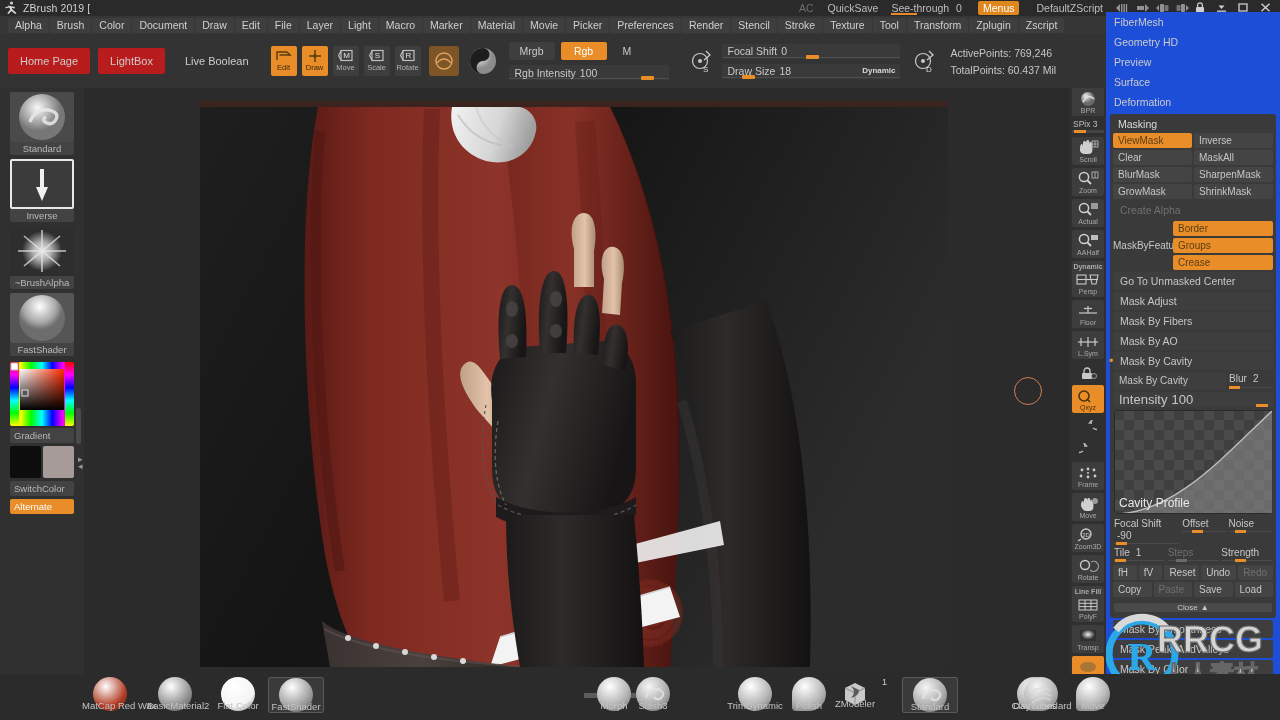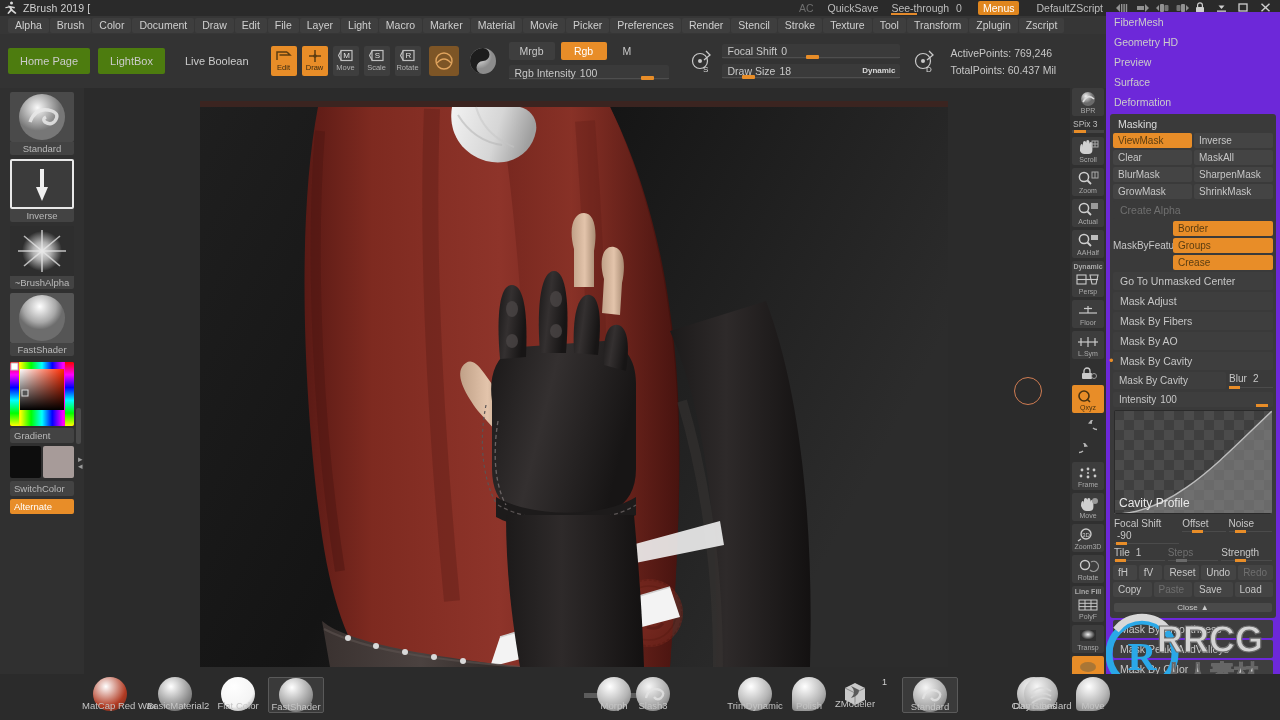--- a/index.html
+++ b/index.html
@@ -46,21 +46,21 @@
     font-size: 10.5px; color: #cfcfcf; padding: 1px 7px; margin-right: 1px;
     background: #3e3e3e; border-radius: 2px; line-height: 13px; white-space: nowrap;
   }
 
   
   .topshelf {
     position: absolute; top: 34px; left: 0; width: 1280px; height: 54px;
     background: #333333; display: flex; align-items: center;
   }
   .ts-btn {
-    background: #4d7c0f; color: #cccccc; font-size: 11px;
+    background: #b91c1c; color: #cccccc; font-size: 11px;
     padding: 7px 12px; margin-left: 8px; border-radius: 2px; white-space: nowrap;
   }
   .ts-btn.plain { background: transparent; }
   .ts-iconbtn {
     width: 26px; height: 30px; margin-left: 5px; border-radius: 2px;
     background: #3e3e3e; display: flex; flex-direction: column;
     align-items: center; justify-content: flex-start; padding-top: 2px;
     position: relative;
   }
   .ts-iconbtn.on { background: #e88d28; }
@@ -144,21 +144,21 @@
   .rs-item.on { background: #e88d28; }
   .rs-item .gl { height: 17px; display: flex; align-items: center; justify-content: center; }
   .rs-item .tx { font-size: 7px; color: #aaaaaa; line-height: 8px; }
   .rs-item.on .tx { color: #4a3310; }
   .rs-slider { width: 32px; margin: 2px auto 4px auto; position: relative; }
   .rs-slider .t { font-size: 8.5px; color: #bdbdbd; text-align:left; padding-left:1px;}
   .rs-slider .b { height: 3px; background: #444; margin-top: 1px; position: relative; }
   .rs-slider .b i { position: absolute; left: 2px; top: 0; width: 12px; height: 3px; background: #e88d28; display:block;}
 
   
-  .rpanel { position: absolute; top: 12px; right: 0; width: 174px; bottom: 0; background: #6d28d9; overflow: hidden; }
+  .rpanel { position: absolute; top: 12px; right: 0; width: 174px; bottom: 0; background: #1d4ed8; overflow: hidden; }
   .rp-head { font-size: 10.5px; color: #cbcbcb; padding: 4px 8px; }
   .rp-sub { background: #3a3a3a; border-radius: 3px; margin: 2px 4px; padding-bottom: 3px; }
   .rp-title { font-size: 10.5px; color: #dcdcdc; padding: 4px 8px 3px 8px; }
   .rp-row { display: flex; gap: 2px; padding: 0 3px 2px 3px; }
   .btn {
     flex: 1; font-size: 10px; color: #c7c7c7; background: #444444; border-radius: 2px;
     padding: 2px 5px; white-space: nowrap; overflow: hidden;
   }
   .btn.on { background: #e88d28; color: #5a3d11; }
   .btn.dim { color: #6f6f6f; }
@@ -169,21 +169,21 @@
   .rp-list-item.bullet::before {
     content: "•"; position: absolute; left: -4px; top: 1px; color: #e88d28; font-size: 13px;
   }
   .mbf { display: flex; align-items: stretch; gap: 2px; padding: 0 3px 2px 3px; }
   .mbf-lab { font-size: 10px; color: #c7c7c7; display: flex; align-items: center; width: 58px; }
   .mbf-col { flex: 1; display: flex; flex-direction: column; gap: 2px; }
   .rp-slider {
     position: relative; margin: 0 3px 3px 3px; background: #3e3e3e; border-radius: 2px;
     height: 15px; display: flex; align-items: center; padding: 0 6px;
   }
-  .rp-slider .txt { font-size: 10px; color: #c7c7c7; z-index: 2; white-space:nowrap;}
+  .rp-slider .txt { font-size: 13px; color: #c7c7c7; z-index: 2; white-space:nowrap;}
   .rp-slider .kb { position: absolute; bottom: 0; height: 3px; width: 12px; background: #e88d28; }
   .curvebox { margin: 3px 4px; height: 104px; position: relative; border-radius: 2px; overflow: hidden; }
   .curve-lab { position: absolute; left: 5px; bottom: 4px; font-size: 12px; color: #e9e9e9; }
   .triple { display: flex; gap: 3px; padding: 0 4px; }
   .triple .c { flex: 1; position: relative; }
   .triple .c .t { font-size: 10px; color: #c7c7c7; white-space: nowrap; }
   .triple .c .t.dim { color: #6f6f6f; }
   .triple .c .ln { height: 1px; background: #4b4b4b; margin-top: 2px; position: relative; }
   .triple .c .ln i { position: absolute; top: -1px; height: 3px; width: 11px; background: #e88d28; display:block;}
   .triple .c .ln i.dimk { background: #6a6a6a; }

